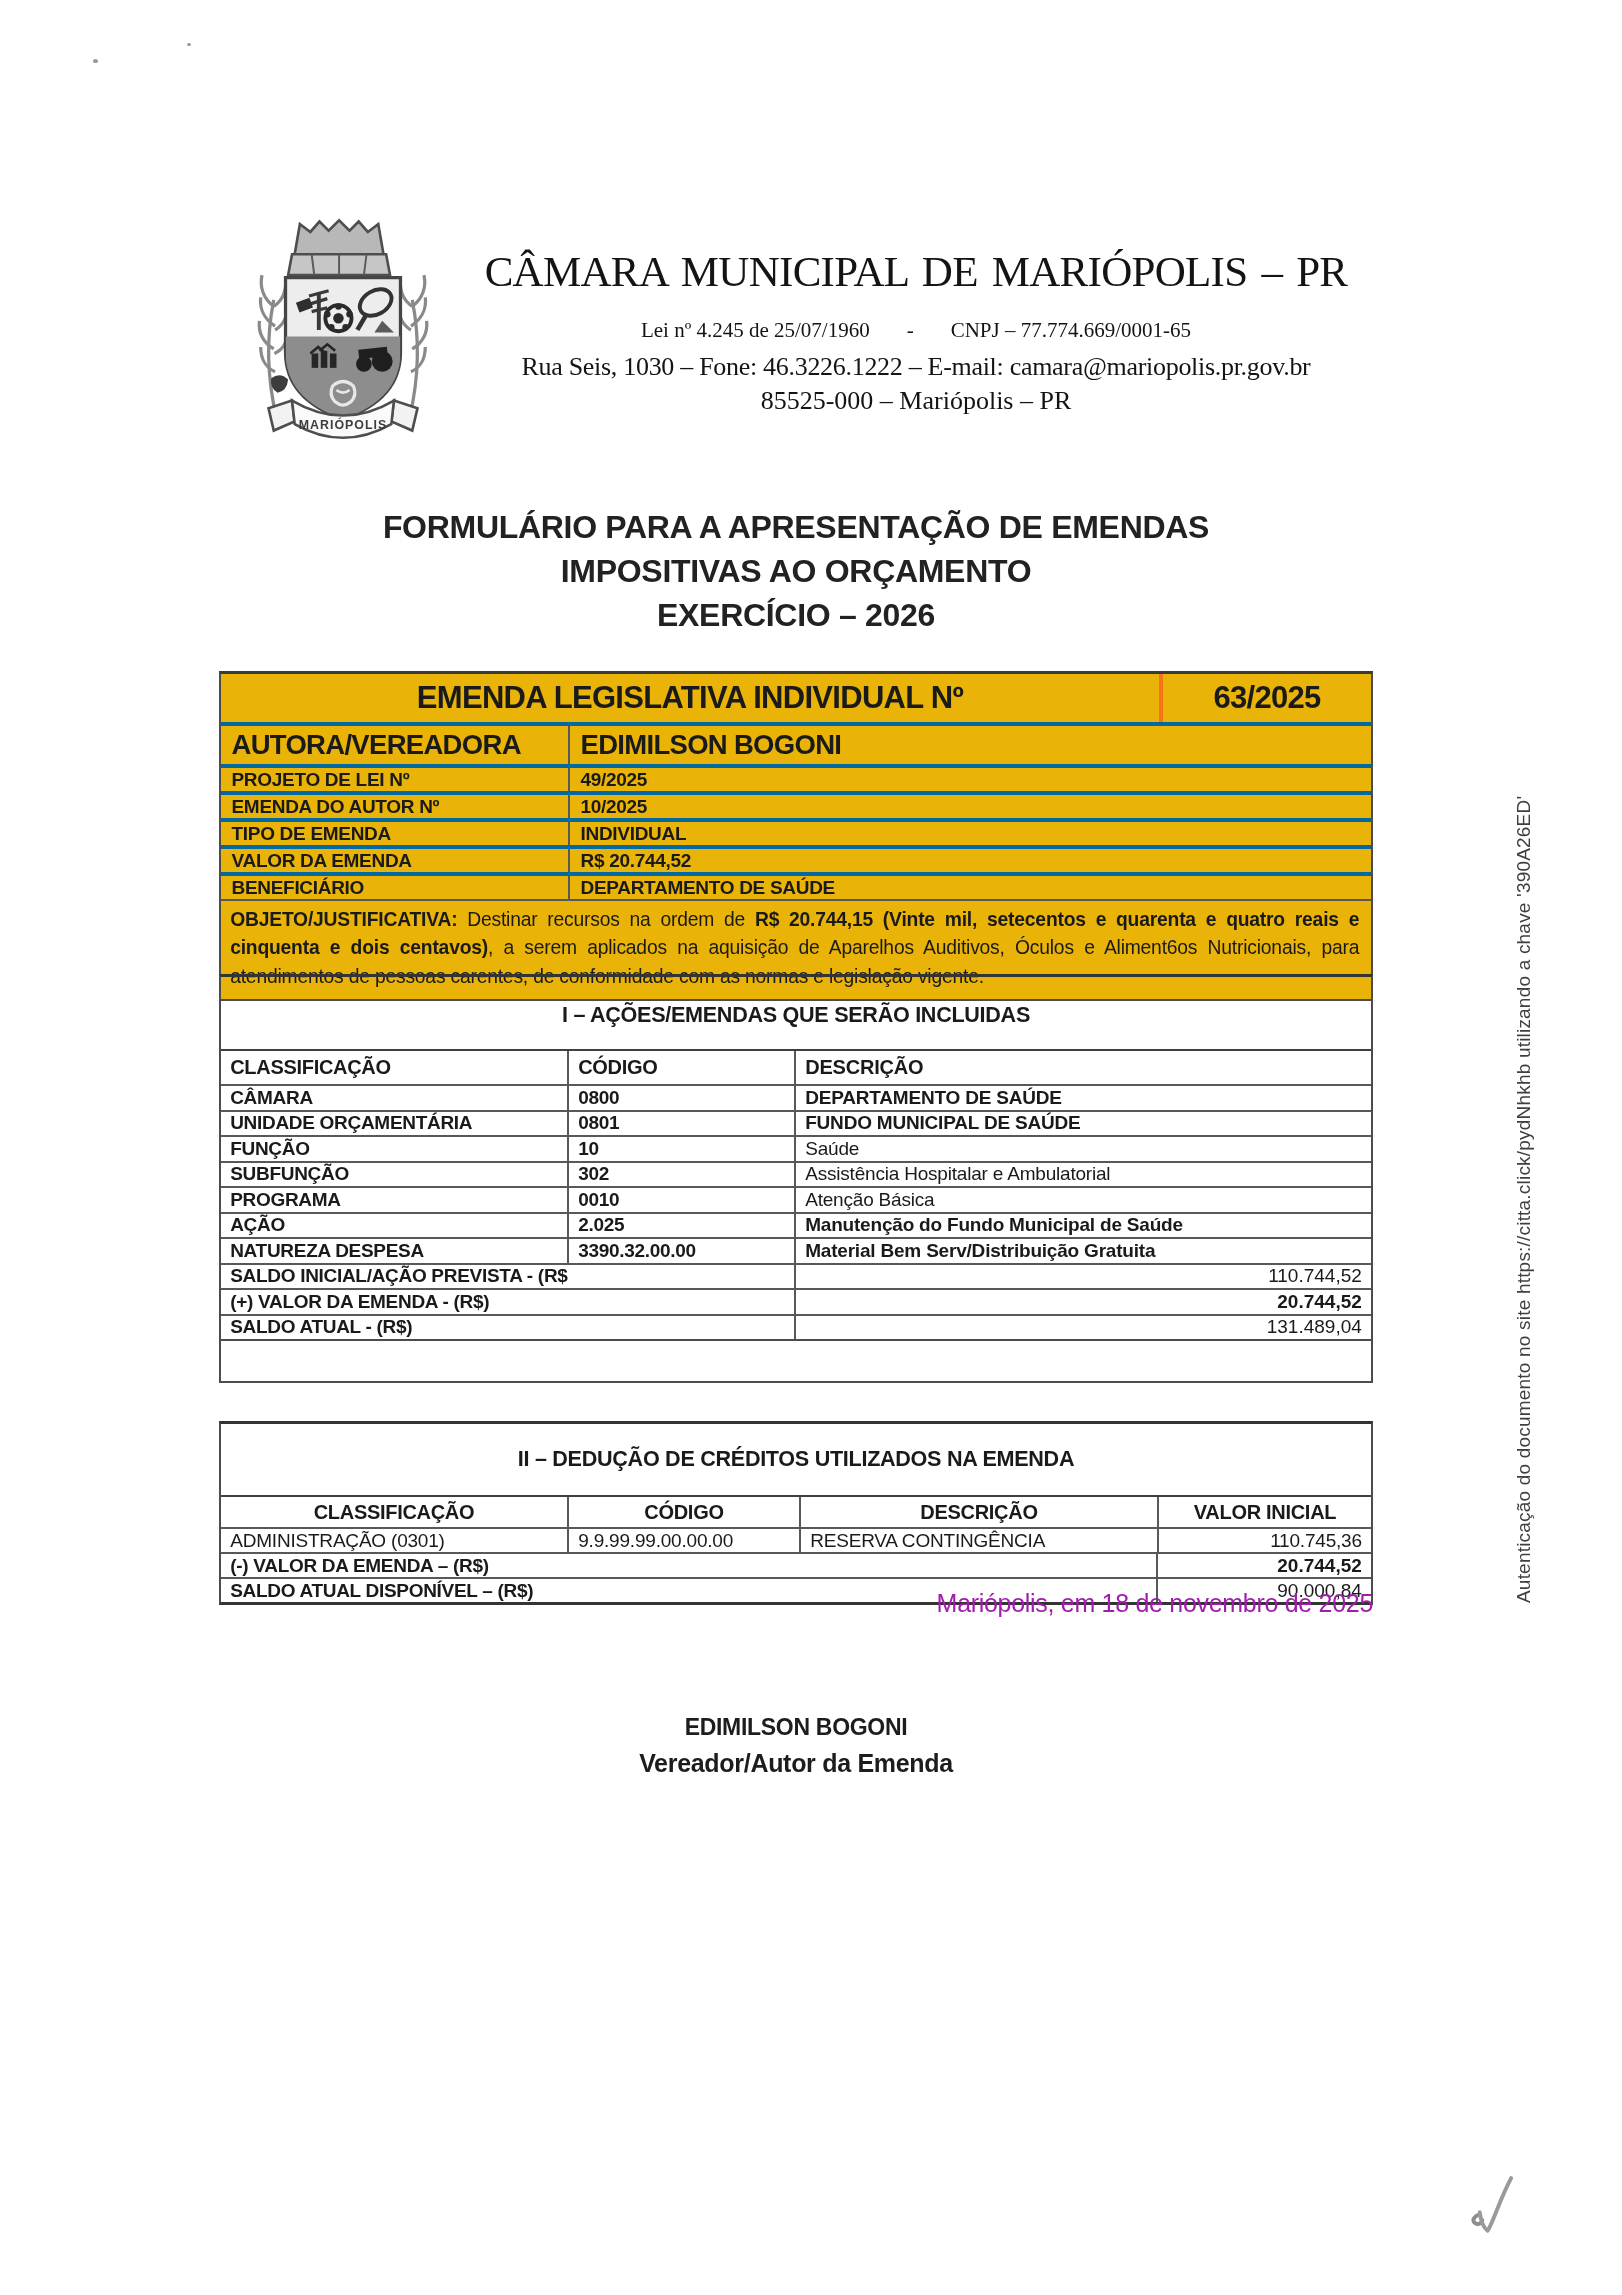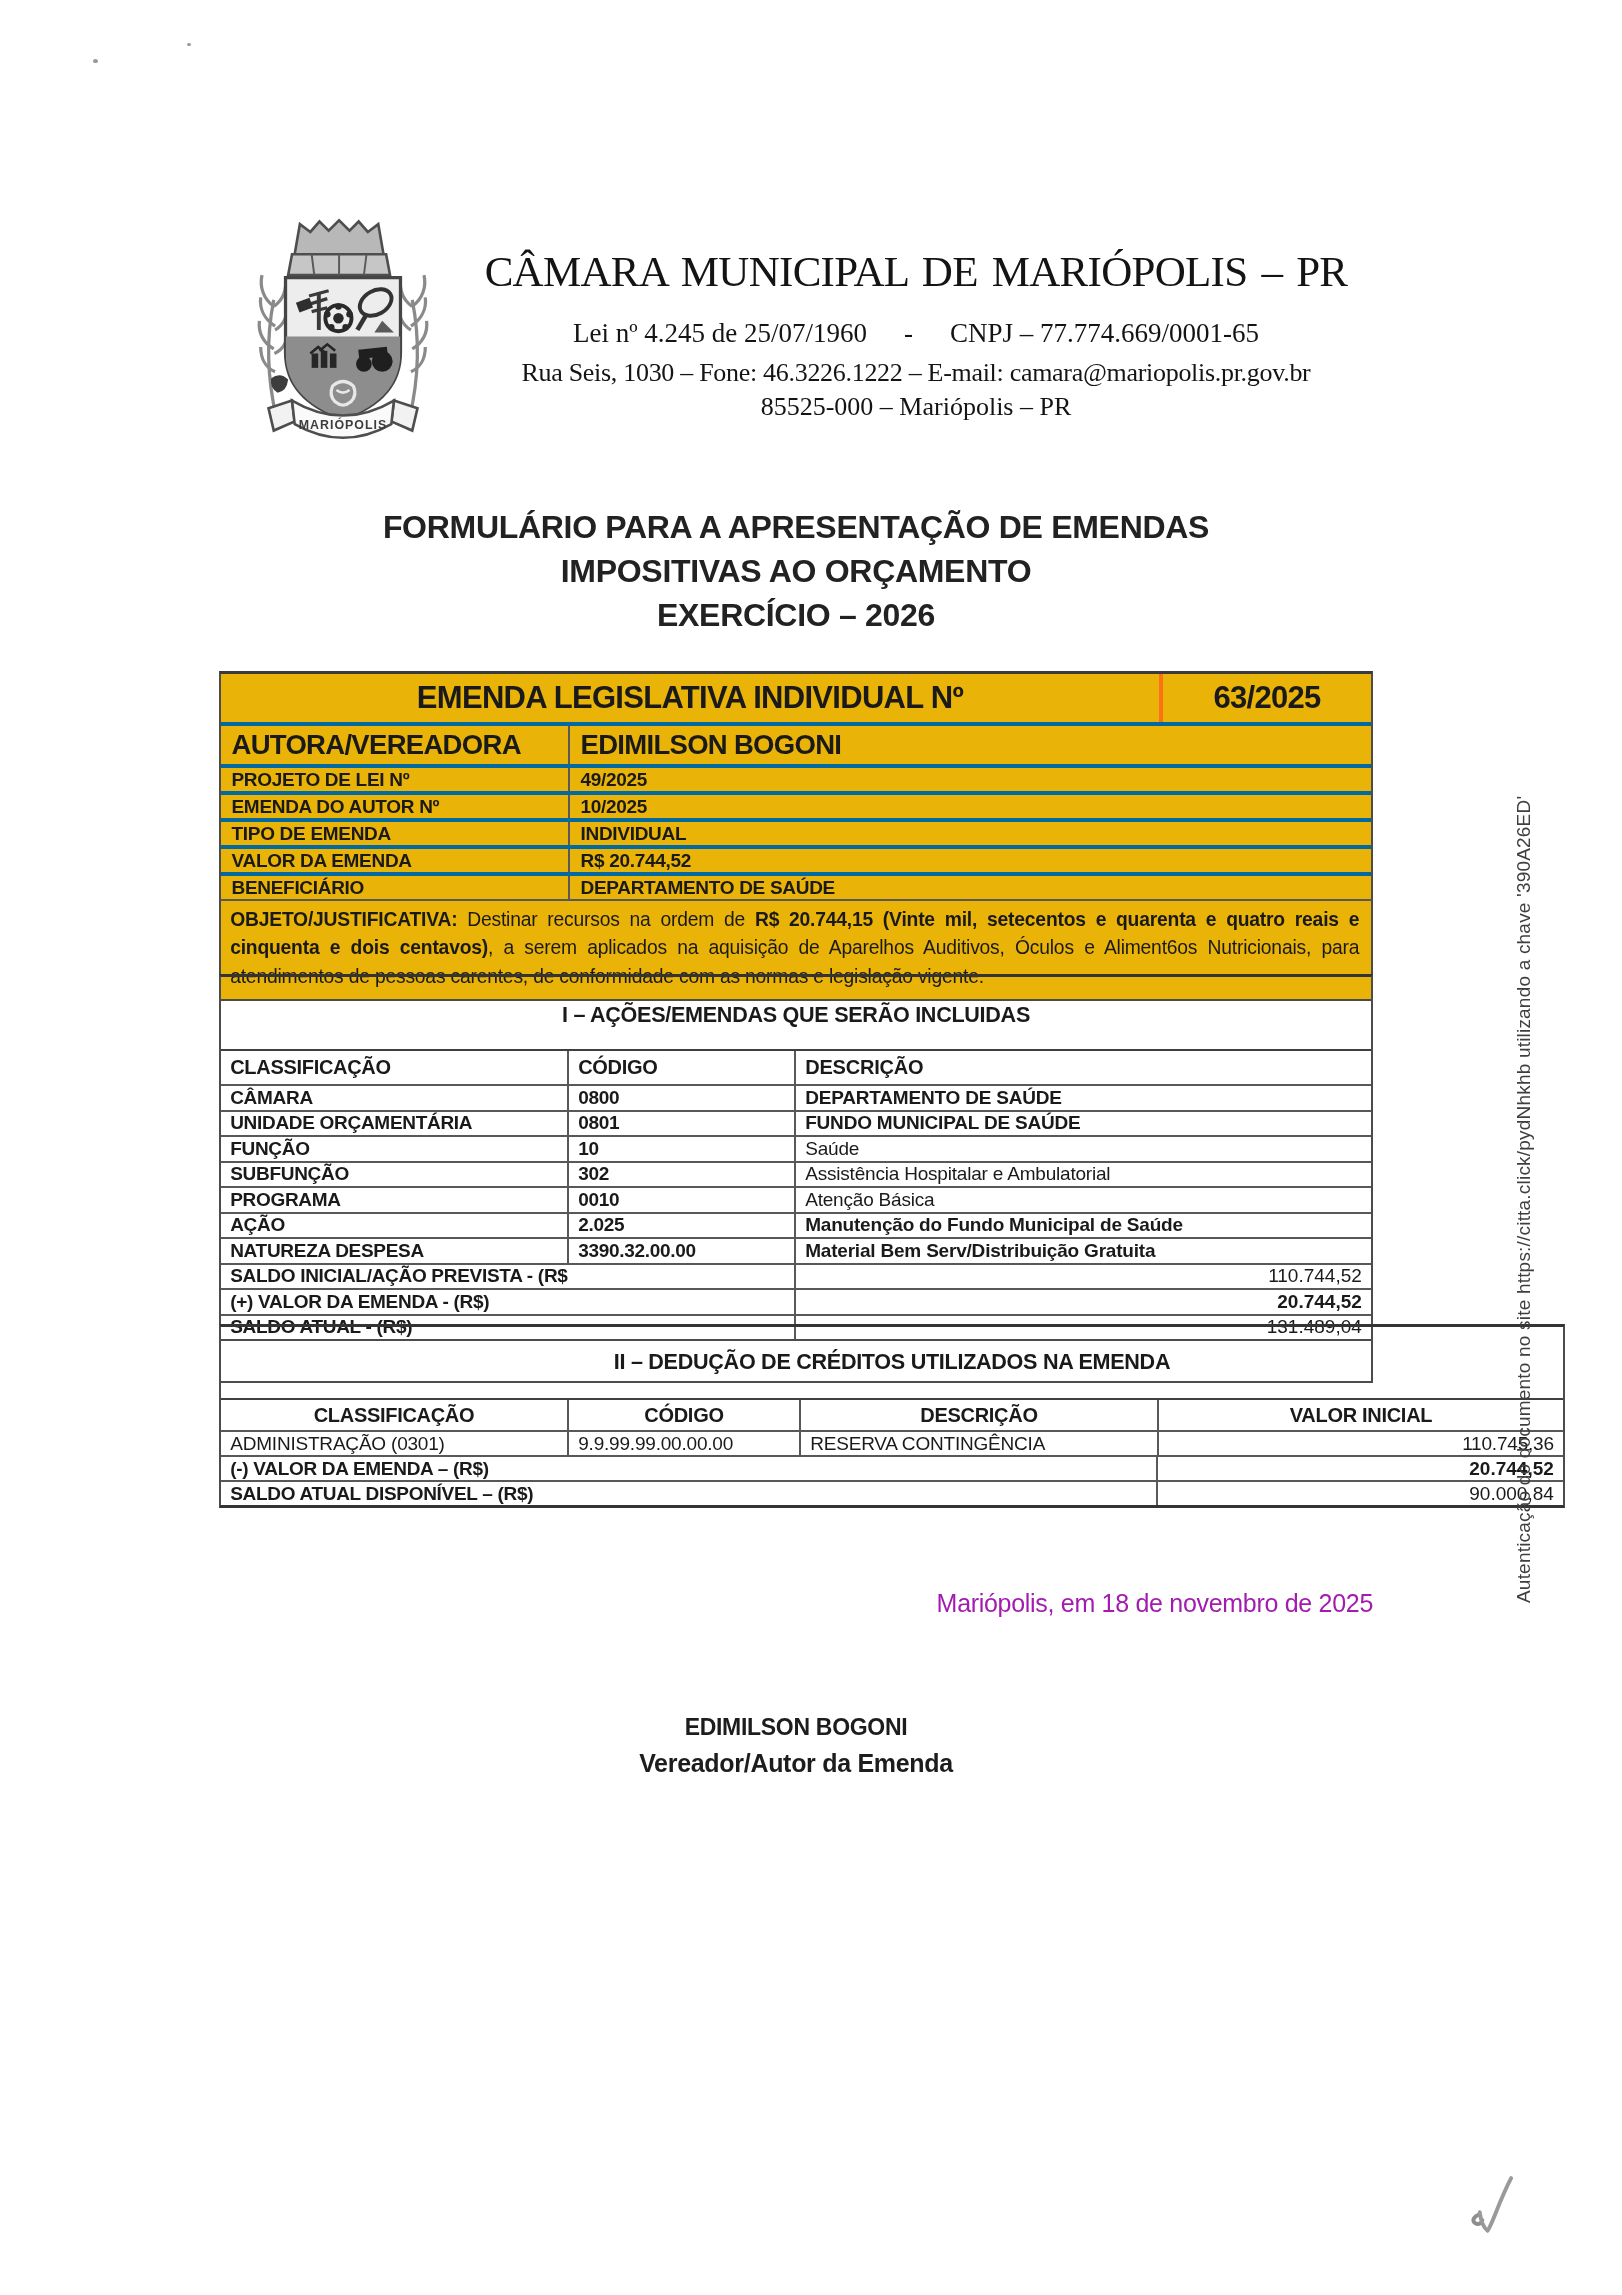--- a/index.html
+++ b/index.html
@@ -11,21 +11,21 @@
   
   .speck { position:absolute; background:#9a9a9a; border-radius:50%; }
   .speck.s1 { left:93px; top:59px; width:5.2px; height:3.9px; }
   .speck.s2 { left:187px; top:43px; width:3.9px; height:3.3px; }
 
   
   .logo { position:absolute; left:254px; top:215px; width:178px; height:243px; }
   .header-text { position:absolute; left:432px; top:247px; width:968px; text-align:center;
     font-family:"Liberation Serif", serif; font-weight:normal; color:#141414; }
   .header-text .org { font-size:43px; letter-spacing:-0.7px; word-spacing:3.9px; }
-  .law-line { display:flex; justify-content:center; gap:37px; margin-top:22px; font-size:27px; }
+  .law-line { display:flex; justify-content:center; gap:37px; margin-top:22px; font-size:21px; }
   .addr-line { margin-top:9.2px; font-size:26px; letter-spacing:-0.3px; }
   .city-line { margin-top:3.9px; font-size:26px; }
 
   
   .form-title { position:absolute; left:219px; top:505px; width:1154px; text-align:center;
     font-weight:bold; font-size:32px; line-height:1.38; letter-spacing:-0.3px; color:#222; }
 
   
   .cellpadL { padding-left:10.5px; }
   .bold { font-weight:bold; }
@@ -44,21 +44,21 @@
   .r-autora .c2 { flex:1; border-left:2px solid #585858; align-self:stretch; display:flex; align-items:center; padding-left:10.5px; }
   .r-small { height:27px; font-size:19px; font-weight:bold; letter-spacing:-0.3px; }
   .r-small .c1 { width:347px; }
   .r-small .c2 { flex:1; border-left:2px solid #585858; align-self:stretch; display:flex; align-items:center; padding-left:10.5px; }
   .r-just { display:block; border-top:2px solid #585858; min-height:86px; padding:5.2px 11.8px 7.9px 9.2px;
     font-size:19.3px; line-height:1.46; text-align:justify; letter-spacing:-0.2px; }
 
   
   .boxA { position:absolute; left:219px; top:974px; width:1154px; height:409px;
     border:2px solid #4c4c4c; border-top:3.9px solid #343434; }
-  .boxB { position:absolute; left:219px; top:1324px; width:1346px; height:184px;
+  .boxB { position:absolute; left:219px; top:1421px; width:1154px; height:184px;
     border:2px solid #4c4c4c; border-top:3.9px solid #343434; border-bottom:3.9px solid #343434; }
   .sec-heading { text-align:center; font-weight:bold; font-size:21.6px; letter-spacing:-0.3px; margin-top:25px; }
 
   
   .tI { margin-top:21px; width:100%; border-top:2.6px solid #3f3f3f; border-bottom:2px solid #4c4c4c; }
   .tI .r { display:flex; align-items:stretch; border-top:2px solid #585858; }
   .tI .r:first-child { border-top:none; }
   .tI .hrow { height:33px; font-weight:bold; font-size:20px; }
   .tI .drow { height:25.5px; font-size:19px; }
   .tI .cA { width:346px; display:flex; align-items:center; padding-left:9.2px; font-weight:bold; letter-spacing:-0.3px; }

